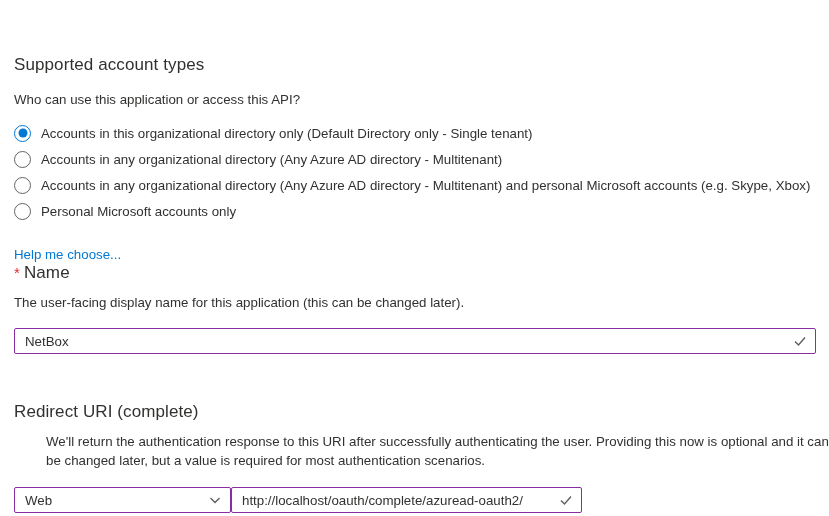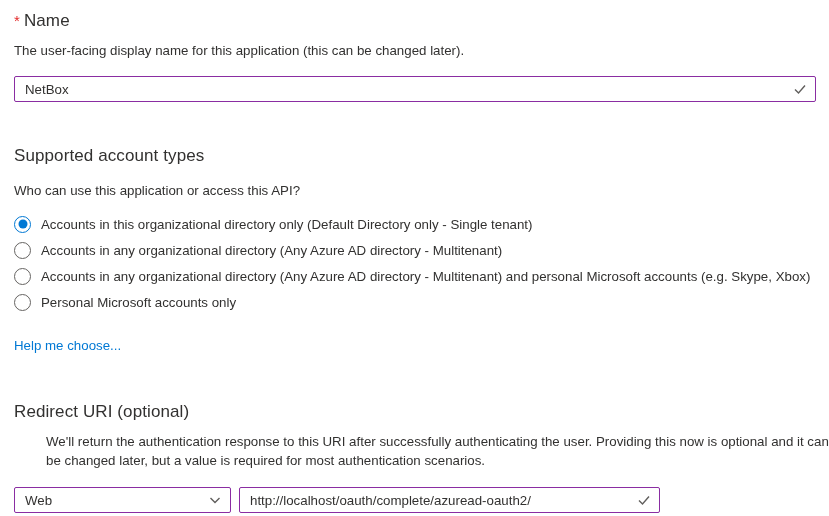--- a/index.html
+++ b/index.html
@@ -94,47 +94,36 @@
     margin-top: 23px;
     font-size: 13.3px;
     color: #0078d4;
     text-decoration: none;
     cursor: pointer;
   }
 
   .section-gap-2 { margin-top: 48px; }
   .redirect-desc { width: 800px; margin-left: 32px; }
 
-  .uri-row { margin-top: 17px; display: flex; gap: 8px; align-items: center; }
+  .uri-row { margin-top: 17px; display: flex; gap: 0; align-items: center; }
   .platform-select {
     width: 217px;
     cursor: pointer;
   }
   .platform-select .select-text {
     font-size: 13.3px;
     color: #323130;
     padding-left: 10px;
   }
-  .uri-field { width: 421px; }
+  .uri-field { width: 351px; }
 </style>
 </head>
 <body>
 
 <div class="page">
-
-  <div class="section">
-    <h2 class="section-title"><span class="req-asterisk">*</span><span>Name</span></h2>
-    <p class="desc">The user-facing display name for this application (this can be changed later).</p>
-    <div class="field name-field">
-      <input type="text" value="NetBox" style="">
-      <svg class="trailing-icon" viewBox="0 0 14 14">
-          <polyline points="2,7.5 5.5,11 12,3.5" fill="none" stroke="#605e5c" stroke-width="1.4"></polyline>
-        </svg>
-    </div>
-  </div>
 
   <div class="section section-gap-1">
     <h2 class="section-title">Supported account types</h2>
     <p class="question">Who can use this application or access this API?</p>
 
     <div class="radio-group">
       <div class="radio-row checked">
         <span class="radio-circle"></span>
         <span class="radio-label">Accounts in this organizational directory only (Default Directory only - Single tenant)</span>
       </div>
@@ -148,22 +137,33 @@
       </div>
       <div class="radio-row">
         <span class="radio-circle"></span>
         <span class="radio-label">Personal Microsoft accounts only</span>
       </div>
     </div>
 
     <a class="help-link" href="#">Help me choose...</a>
   </div>
 
+  <div class="section">
+    <h2 class="section-title"><span class="req-asterisk">*</span><span>Name</span></h2>
+    <p class="desc">The user-facing display name for this application (this can be changed later).</p>
+    <div class="field name-field">
+      <input type="text" value="NetBox" style="">
+      <svg class="trailing-icon" viewBox="0 0 14 14">
+          <polyline points="2,7.5 5.5,11 12,3.5" fill="none" stroke="#605e5c" stroke-width="1.4"></polyline>
+        </svg>
+    </div>
+  </div>
+
   <div class="section section-gap-2">
-    <h2 class="section-title">Redirect URI (optional)</h2>
+    <h2 class="section-title">Redirect URI (complete)</h2>
     <p class="desc redirect-desc">We'll return the authentication response to this URI after successfully authenticating the user. Providing this now is optional and it can be changed later, but a value is required for most authentication scenarios.</p>
 
     <div class="uri-row">
       <div class="field platform-select" role="combobox">
         <span class="select-text">Web</span>
         <svg class="trailing-icon" viewBox="0 0 14 14">
             <polyline points="2.5,5 7,9.5 11.5,5" fill="none" stroke="#605e5c" stroke-width="1.4"></polyline>
           </svg>
       </div>
       <div class="field uri-field">

